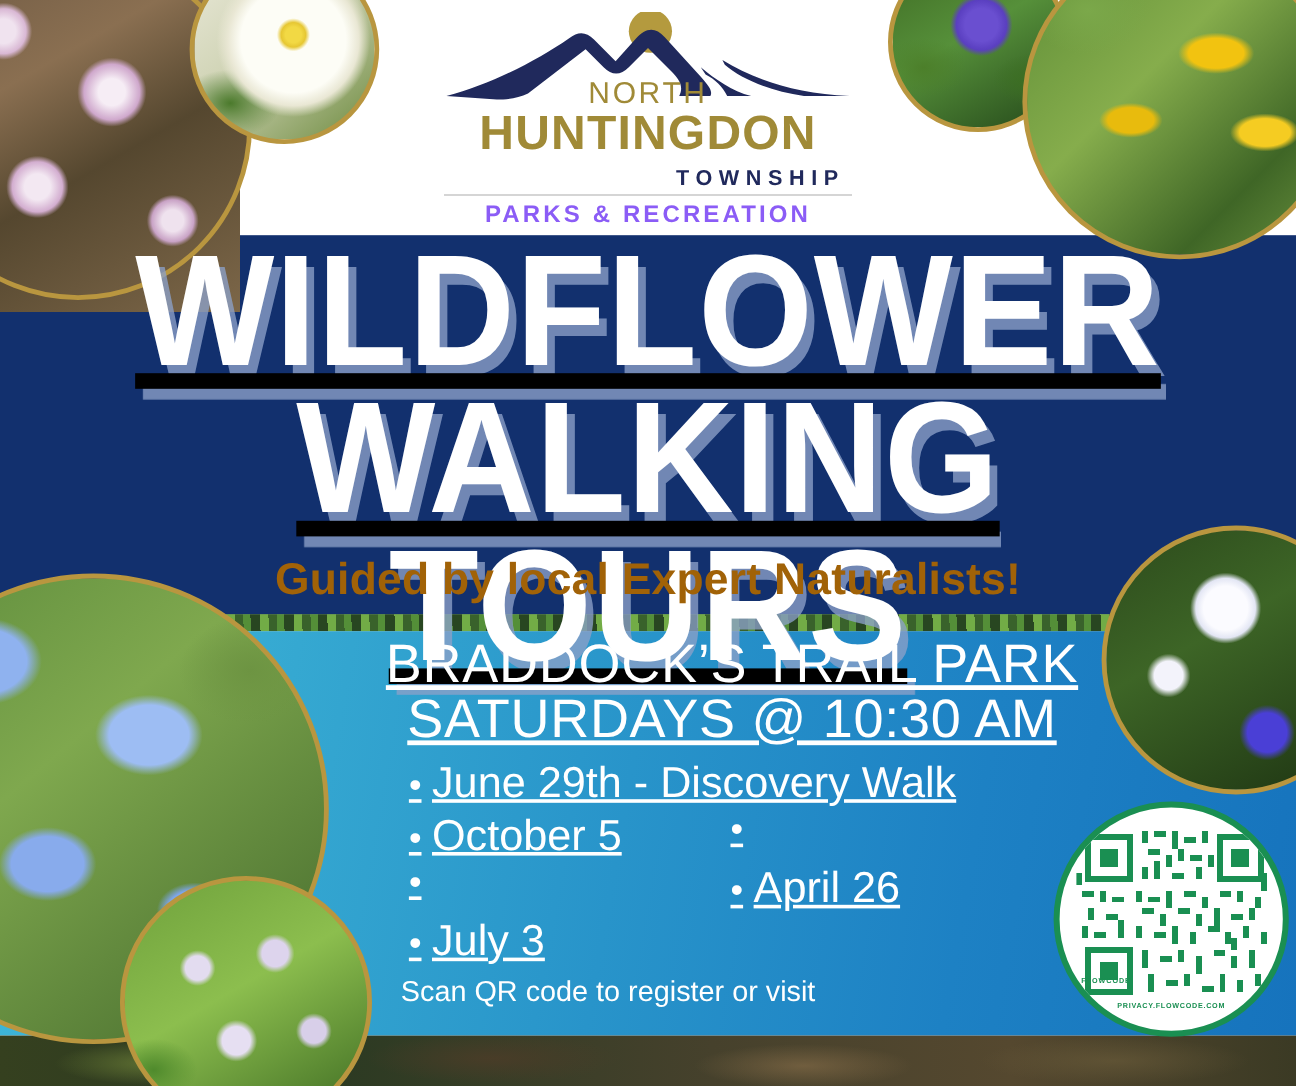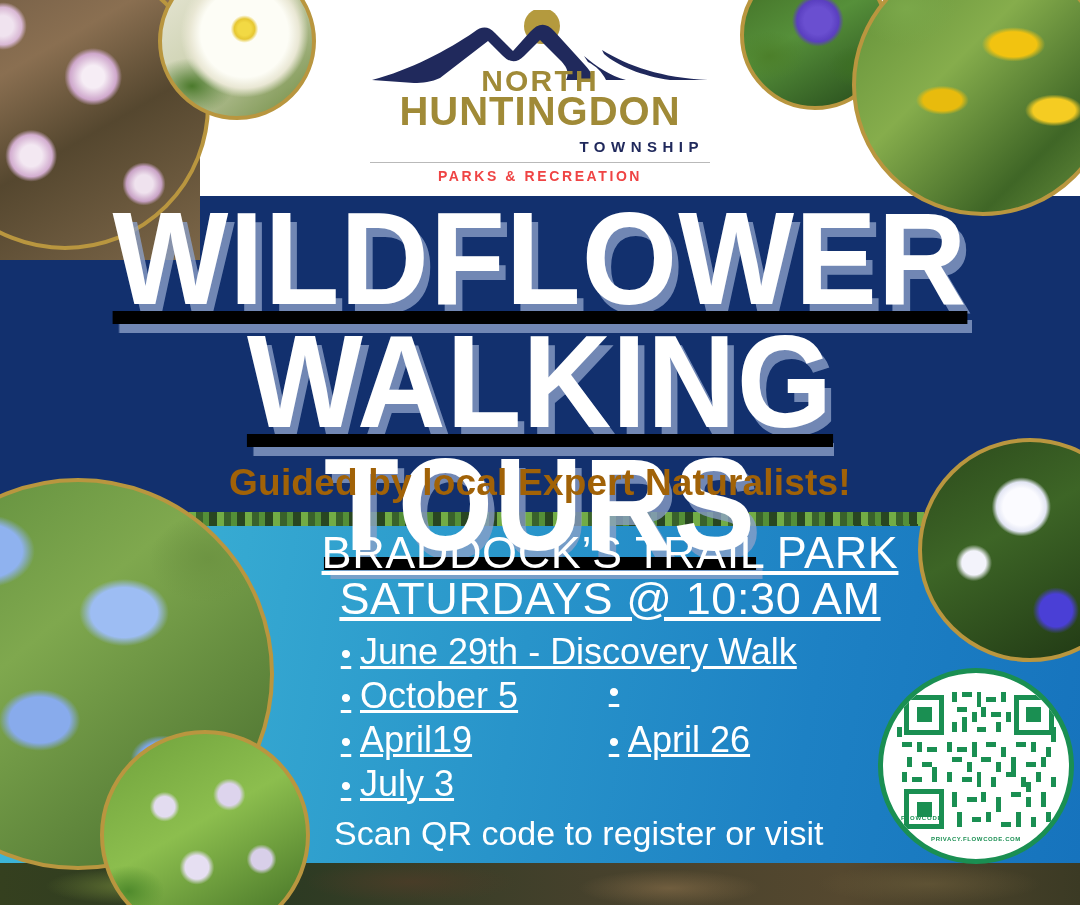--- a/index.html
+++ b/index.html
@@ -24,28 +24,28 @@
       radial-gradient(ellipse 120px 26px at 12% 55%,rgba(120,140,60,.65),transparent 70%),
       radial-gradient(ellipse 150px 30px at 38% 45%,rgba(80,60,40,.7),transparent 70%),
       radial-gradient(ellipse 130px 26px at 62% 60%,rgba(150,120,80,.5),transparent 70%),
       radial-gradient(ellipse 160px 28px at 86% 50%,rgba(110,95,60,.55),transparent 70%),
       linear-gradient(90deg,#35401f,#2b3a22 25%,#46412c 55%,#55482f 78%,#3b3a24);}
 
   
   .logo{position:absolute;left:370px;top:10px;width:340px;height:170px;}
   .logo-mark{position:absolute;left:0;top:0;width:340px;height:78px;}
   .logo-text{position:absolute;left:0;top:56px;width:340px;text-align:center;}
-  .lg-north{font-weight:bold;font-size:30px;letter-spacing:2.2px;color:#a08a37;line-height:1.02;
+  .lg-north{font-weight:normal;font-size:25px;letter-spacing:2.2px;color:#a08a37;line-height:1.02;
     position:absolute;left:0;right:0;top:0;}
   .lg-hunt{font-weight:bold;font-size:40px;letter-spacing:1px;color:#a08a37;line-height:1;
     position:absolute;left:0;right:0;top:25px;}
-  .lg-township{font-weight:bold;font-size:15px;letter-spacing:5.5px;color:#20295c;
+  .lg-township{font-weight:bold;font-size:18px;letter-spacing:5.5px;color:#20295c;
     position:absolute;right:6px;top:72px;}
   .lg-rule{position:absolute;left:0;right:0;top:96px;height:1px;background:#b9b9b9;}
-  .lg-parks{font-weight:bold;font-size:14px;letter-spacing:2.6px;color:#ef4444;
+  .lg-parks{font-weight:bold;font-size:20px;letter-spacing:2.6px;color:#8b5cf6;
     position:absolute;left:0;right:0;top:102px;text-align:center;}
 
   
   .title-wrap{position:absolute;left:0;top:198px;width:1080px;text-align:center;text-decoration:underline;}
   .title-line{
     font-family:"Liberation Sans Narrow","Liberation Sans",sans-serif;
     font-weight:bold;color:#ffffff;
     font-size:132px;line-height:.93;letter-spacing:1px;
     transform:scaleX(.93);transform-origin:center;
     text-shadow:7px 9px 0 rgba(140,160,200,.78);
@@ -58,21 +58,21 @@
   .loc{font-size:45px;line-height:1.02;letter-spacing:.6px;text-align:center;white-space:nowrap;}
   .dates{margin-top:8px;}
   .date-row{display:flex;}
   .date-item{display:flex;align-items:baseline;font-size:36px;line-height:1.22;}
   .date-item .dot{width:28px;flex:0 0 28px;text-align:center;font-size:30px;}
   .col-a{flex:0 0 300px;padding-left:32px;}
   .col-b{flex:0 0 280px;}
   .wide{padding-left:32px;}
 
   .footer{position:absolute;left:334px;top:813px;width:560px;color:#ffffff;
-    font-size:34px;line-height:1.18;}
+    font-size:24px;line-height:1.18;}
 
   
   .circ{position:absolute;border-radius:50%;overflow:hidden;border:4px solid #b9963f;}
   .plain{position:absolute;overflow:hidden;}
 
   .ph-springbeauty{
     background:
       radial-gradient(circle 34px at 28% 22%,#f0e3ef 0 30%,#d9b8d4 55%,transparent 70%),
       radial-gradient(circle 40px at 60% 40%,#f6edf5 0 28%,#cfa8cc 58%,transparent 72%),
       radial-gradient(circle 36px at 38% 68%,#f3e8f2 0 30%,#d3aed0 58%,transparent 72%),
@@ -200,21 +200,20 @@
           <span>October 5</span>
         </div>
         <div class="date-item col-b">
           <span class="dot">•</span>
         </div>
       </div>
 
       <div class="date-row">
         <div class="date-item col-a">
           <span class="dot">•</span>
-          <span>April19</span>
         </div>
         <div class="date-item col-b">
           <span class="dot">•</span>
           <span>April 26</span>
         </div>
       </div>
 
       <div class="date-row">
         <div class="date-item wide">
           <span class="dot">•</span>

